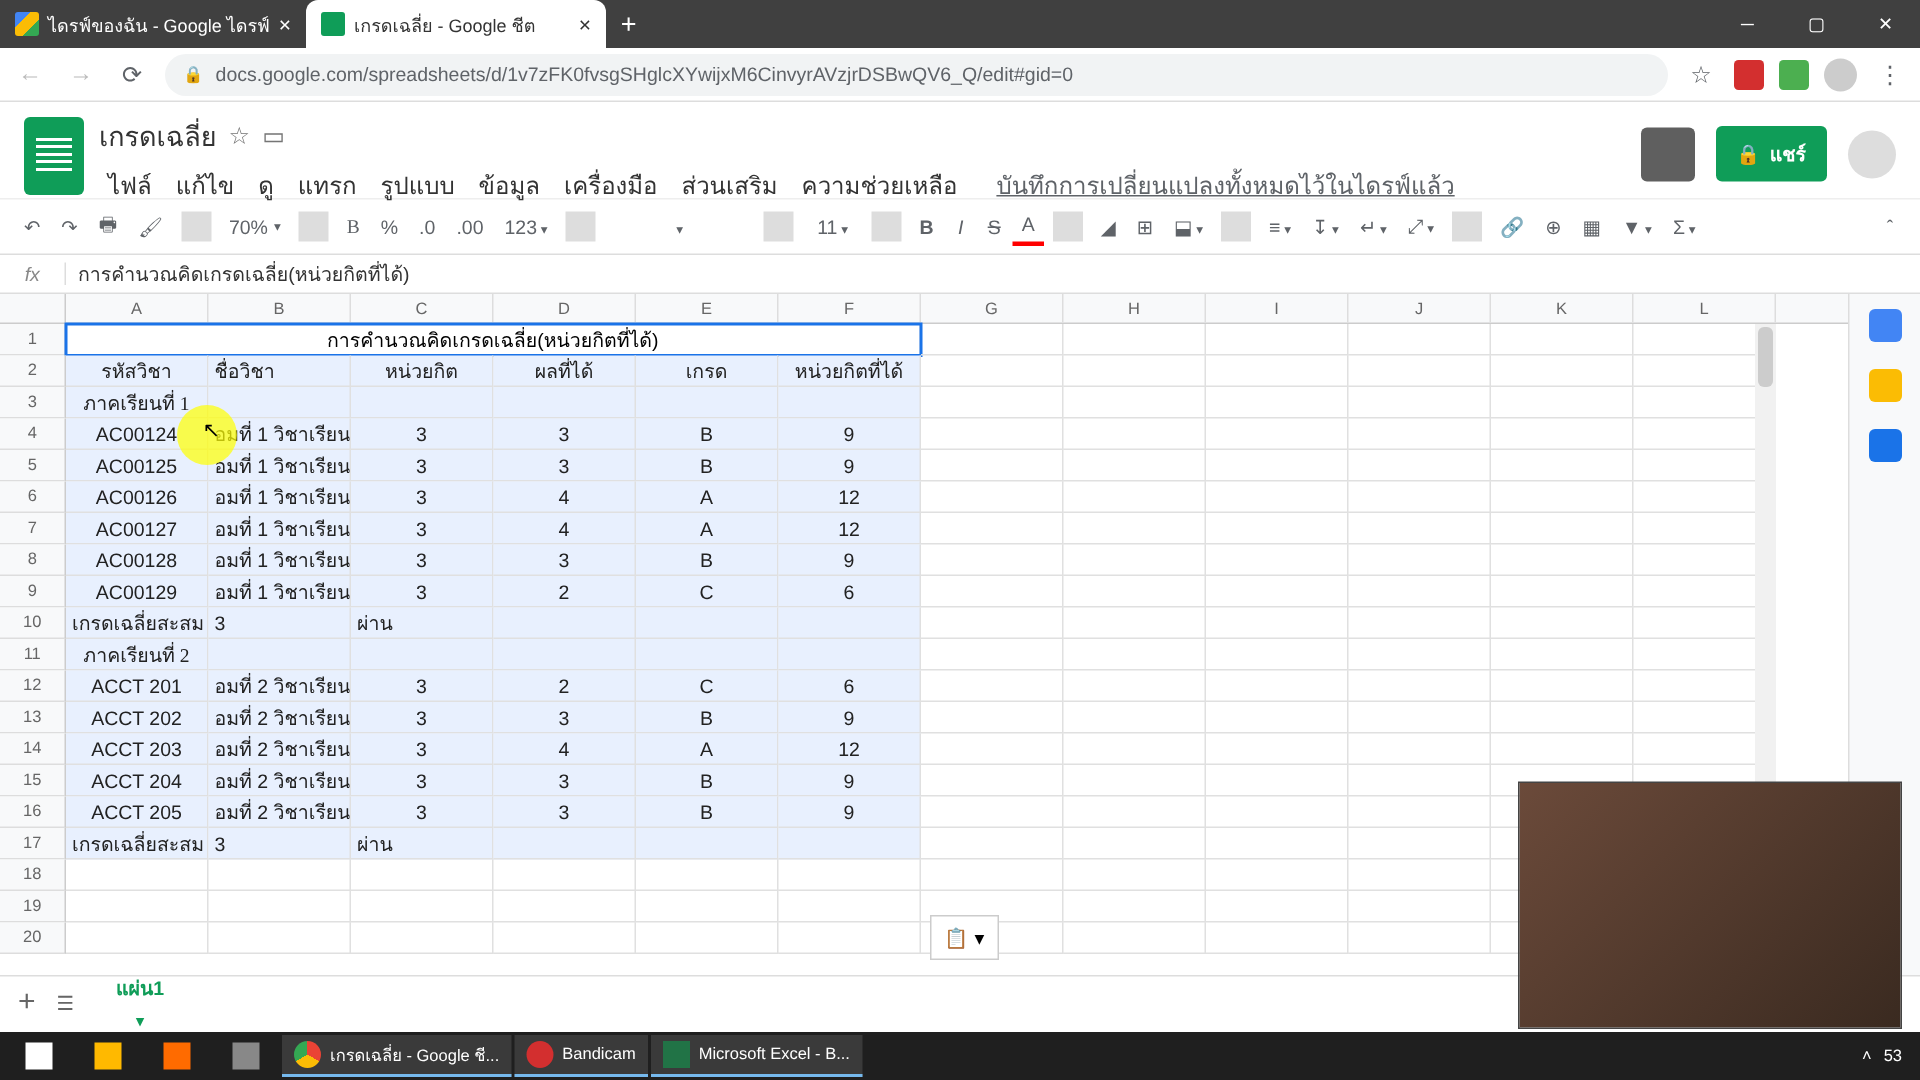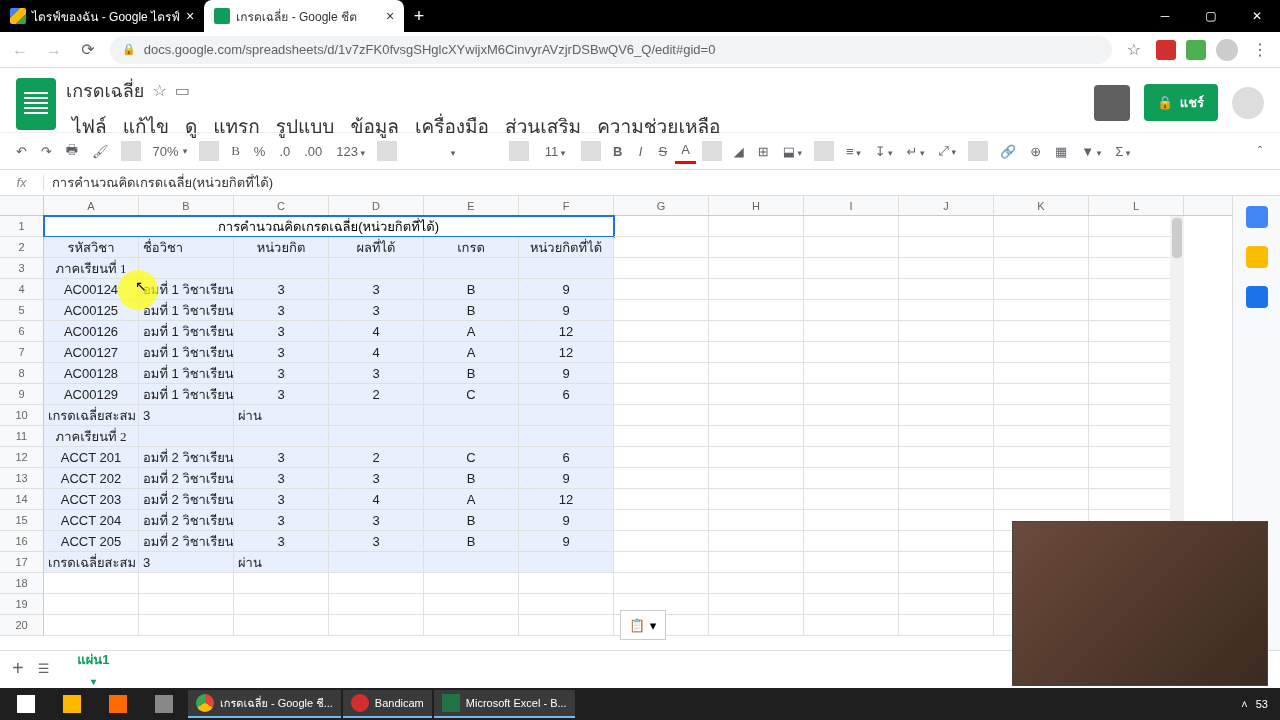--- a/index.html
+++ b/index.html
@@ -1,19 +1,19 @@
 <!DOCTYPE html>
 <html><head>
 <meta charset="utf-8">
 <style>
 * { margin:0; padding:0; box-sizing:border-box; font-family:Arial,'Segoe UI',sans-serif; }
 body { width:1280px; height:720px; overflow:hidden; background:#fff; position:relative; }
 
 
-.titlebar { height:32px; background:#000000; display:flex; }
+.titlebar { height:32px; background:#404040; display:flex; }
 .tabs { display:flex; height:32px; flex:1; }
 .tab { display:flex; align-items:center; padding:0 10px; min-width:200px; font-size:12px; color:#fff; position:relative; gap:6px; }
 .tab.active { background:#fff; color:#333; border-radius:8px 8px 0 0; }
 .tab .favicon { width:16px; height:16px; background:#0f9d58; border-radius:2px; }
 .tab .favicon.drive { background:linear-gradient(135deg,#4285f4 33%,#fbbc05 33% 66%,#34a853 66%); }
 .tab .close { margin-left:auto; font-size:14px; }
 .newtab { width:30px; display:flex; align-items:center; justify-content:center; color:#fff; font-size:18px; }
 .wincontrols { display:flex; }
 .wincontrols div { width:46px; display:flex; align-items:center; justify-content:center; color:#fff; font-size:12px; }
 
@@ -28,21 +28,21 @@
 .avatar-sm { width:22px; height:22px; border-radius:50%; background:#ccc; }
 
 
 .sheets-header { height:64px; display:flex; align-items:flex-start; padding:8px 16px 0; gap:10px; }
 .logo { width:40px; height:52px; background:#0f9d58; border-radius:4px; position:relative; margin-top:2px; }
 .logo::after { content:''; position:absolute; top:14px; left:8px; right:8px; bottom:14px; background:repeating-linear-gradient(#fff 0 2px,transparent 2px 5px); }
 .doc-area { flex:1; }
 .doc-title-row { display:flex; align-items:center; gap:8px; }
 .doc-title { font-size:18px; color:#333; }
 .star { color:#757575; font-size:16px; }
-.menus { display:flex; gap:4px; margin-top:3px; font-size:19px; color:#333; }
+.menus { display:flex; gap:4px; margin-top:3px; font-size:16px; color:#333; }
 .menus span { padding:3px 6px; }
 .save-status { color:#5f6368; text-decoration:underline; margin-left:10px; }
 .header-right { display:flex; align-items:center; gap:14px; margin-top:8px; }
 .comments-btn { width:36px; height:36px; background:#5f5f5f; border-radius:4px; }
 .share-btn { background:#0f9d58; color:#fff; padding:8px 14px; border-radius:4px; font-size:13px; font-weight:bold; display:flex; align-items:center; gap:6px; }
 .avatar-lg { width:32px; height:32px; border-radius:50%; background:#ddd; }
 
 
 .toolbar { height:38px; border-top:1px solid #eee; border-bottom:1px solid #ddd; display:flex; align-items:center; padding:0 10px; gap:2px; font-size:13px; color:#5f6368; }
 .tb { padding:4px 6px; min-width:20px; text-align:center; }
@@ -151,20 +151,21 @@
     <div class="menus">
       <span>ไฟล์</span>
       <span>แก้ไข</span>
       <span>ดู</span>
       <span>แทรก</span>
       <span>รูปแบบ</span>
       <span>ข้อมูล</span>
       <span>เครื่องมือ</span>
       <span>ส่วนเสริม</span>
       <span>ความช่วยเหลือ</span>
+      <span class="save-status">บันทึกการเปลี่ยนแปลงทั้งหมดไว้ในไดรฟ์แล้ว</span>
     </div>
   </div>
   <div class="header-right">
     <div class="comments-btn"></div>
     <div class="share-btn">
       <span>🔒</span>
       <span>แชร์</span>
     </div>
     <div class="avatar-lg"></div>
   </div>

